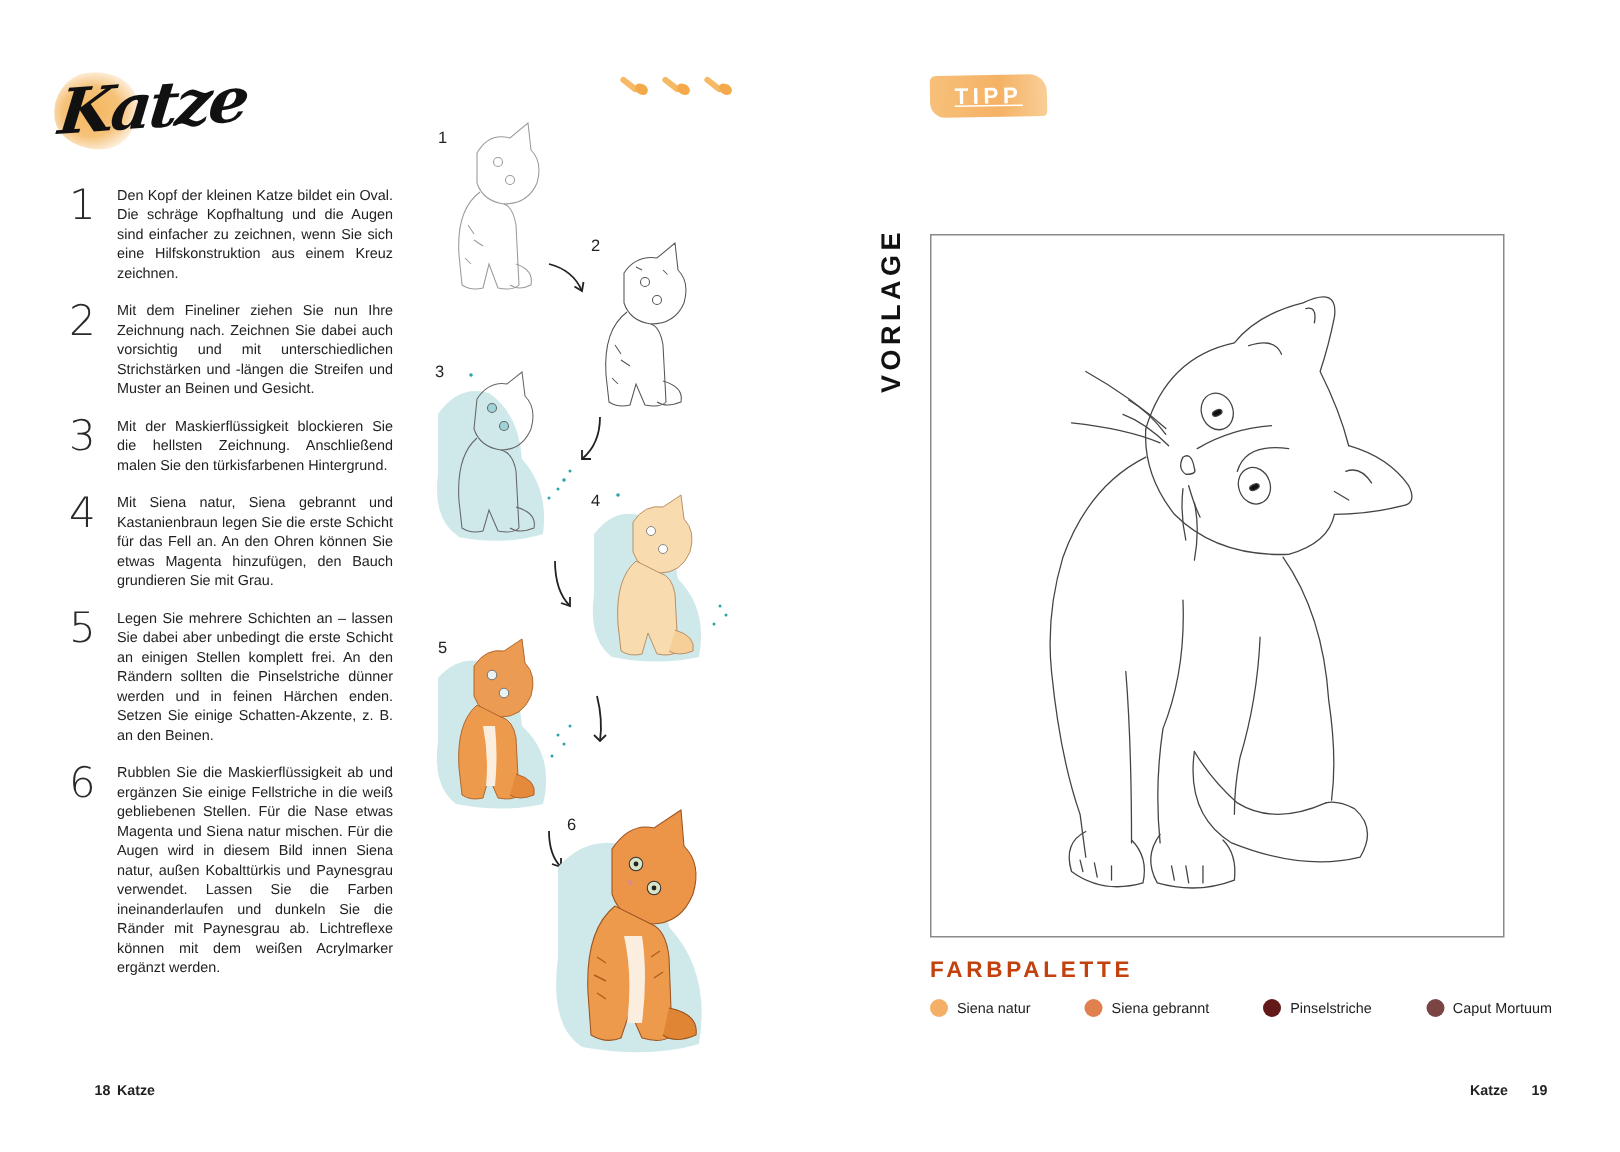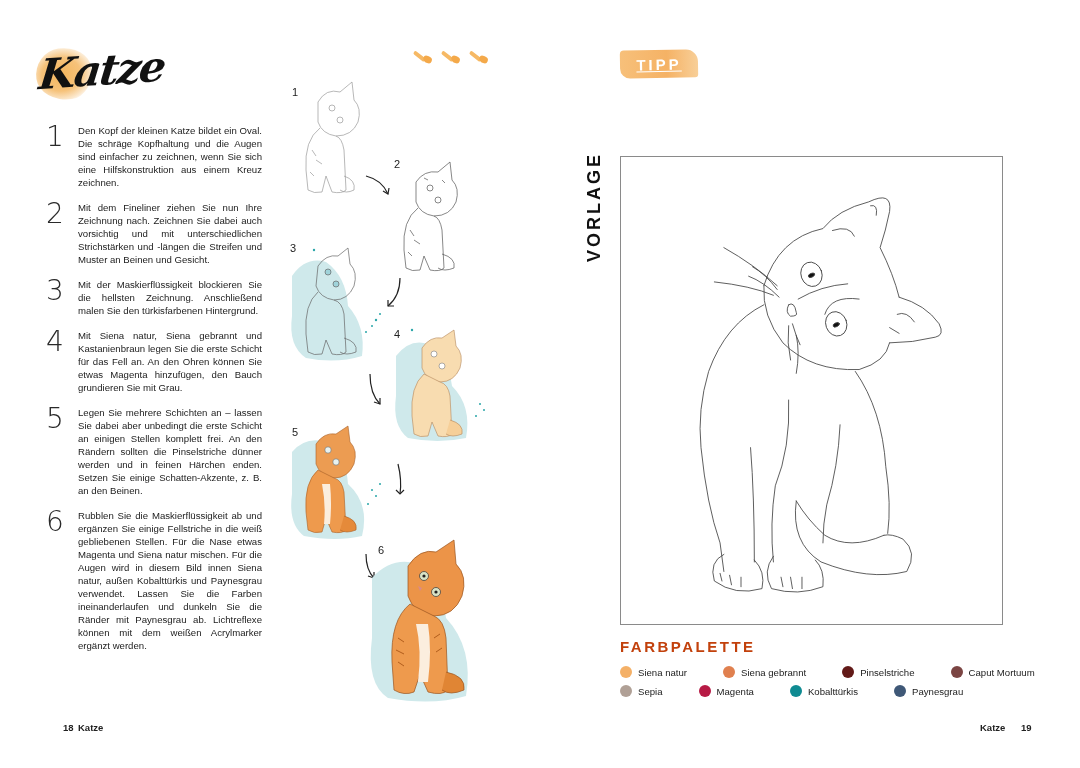--- a/index.html
+++ b/index.html
@@ -331,35 +331,17 @@
       </div>
       <div class="swatch-item">
         <span class="swatch" style="background: rgb(98, 26, 24);"></span>
         <span class="swatch-label">Pinselstriche</span>
       </div>
       <div class="swatch-item">
         <span class="swatch" style="background: rgb(123, 69, 67);"></span>
         <span class="swatch-label">Caput Mortuum</span>
       </div>
     </div>
-    <div class="palette-row">
-      <div class="swatch-item">
-        <span class="swatch" style="background: rgb(176, 160, 150);"></span>
-        <span class="swatch-label">Sepia</span>
-      </div>
-      <div class="swatch-item">
-        <span class="swatch" style="background: rgb(183, 26, 69);"></span>
-        <span class="swatch-label">Magenta</span>
-      </div>
-      <div class="swatch-item">
-        <span class="swatch" style="background: rgb(15, 139, 146);"></span>
-        <span class="swatch-label">Kobalttürkis</span>
-      </div>
-      <div class="swatch-item">
-        <span class="swatch" style="background: rgb(63, 88, 119);"></span>
-        <span class="swatch-label">Paynesgrau</span>
-      </div>
-    </div>
   </div>
 
   <div class="footer" style="left:440px;">Katze</div>
   <div class="footer" style="left:481px;text-align:center;">19</div>
 </div>
 
 </body></html>

